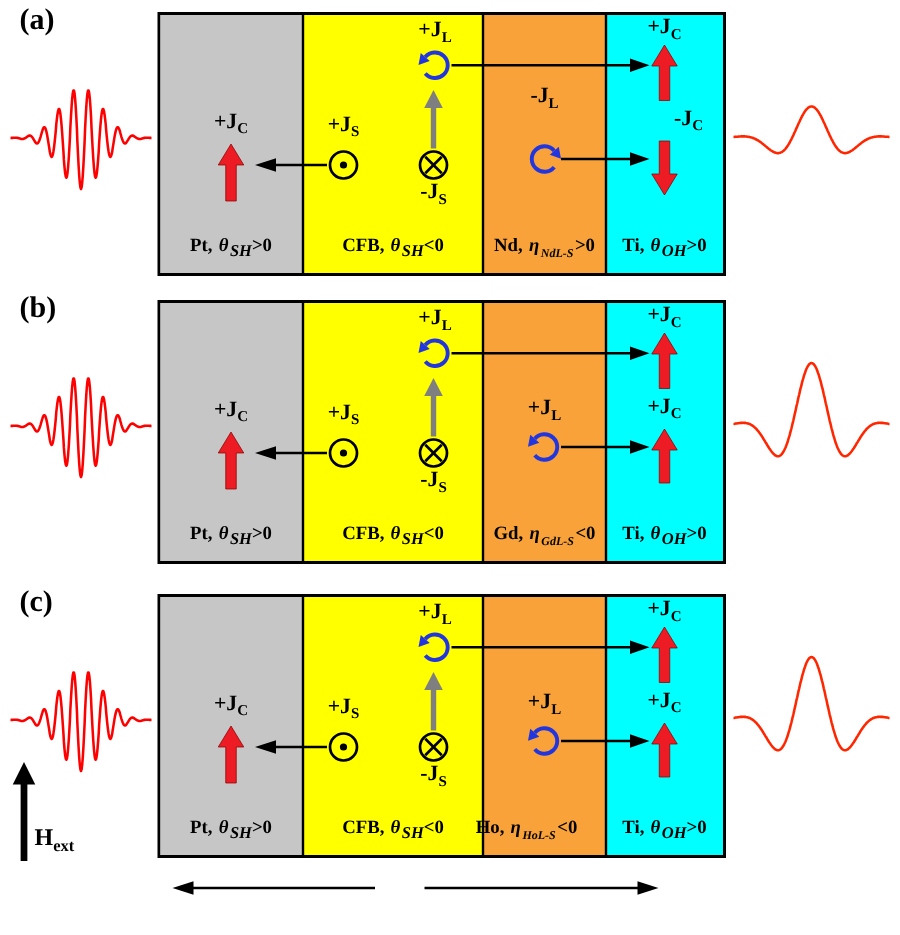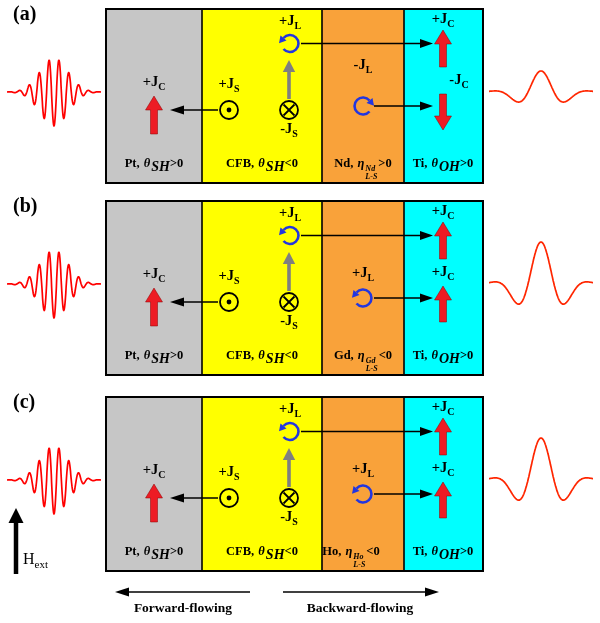--- a/index.html
+++ b/index.html
@@ -15,35 +15,35 @@
   .r-yellow{left:95px;width:120px;background:var(--yellow);}
   .r-orange{left:215px;width:82px;background:var(--orange);}
   .r-cyan{left:297px;width:78px;background:var(--cyan);}
   .overlay{position:absolute;left:0;top:0;}
   .jl{position:absolute;transform:translateX(-50%);font-size:14.5px;font-weight:bold;
       white-space:nowrap;line-height:1.05;}
   .jl sub{font-size:10px;}
   .region-label{position:absolute;top:146px;transform:translateX(-50%);font-size:12.5px;
       font-weight:bold;white-space:nowrap;}
   .region-label i{margin:0 1px 0 1px;}
-  .region-label sub{font-size:14px;font-style:italic;}
-  .ss{display:inline-flex;flex-direction:column;font-size:8px;line-height:7.5px;
+  .region-label sub{font-size:11px;font-style:italic;}
+  .ss{display:inline-flex;flex-direction:row;font-size:8px;line-height:7.5px;
       font-style:italic;font-weight:bold;vertical-align:-4px;margin-right:1px;}
   .sep{stroke:#000;stroke-width:1.6;}
   .blk{stroke:#000;stroke-width:1.7;}
   .sym{fill:none;stroke:#000;stroke-width:1.8;}
   .symx{stroke:#000;stroke-width:1.8;}
   .circ{fill:none;stroke:var(--blue-rotation);stroke-width:2.6;}
   .circh{fill:var(--blue-rotation);}
   .redfill{fill:var(--red-arrow);stroke:#8b0000;stroke-width:0.5;}
   #flow{position:absolute;top:584px;left:0;width:600px;height:39px;}
   .flow-label{position:absolute;top:16px;transform:translateX(-50%);font-size:13.5px;
       font-weight:bold;white-space:nowrap;}
   #hext{position:absolute;left:5px;top:504px;width:70px;height:78px;}
-  .hext-label{position:absolute;left:18px;top:46px;font-size:16px;font-weight:normal;}
+  .hext-label{position:absolute;left:18px;top:46px;font-size:16px;font-weight:bold;}
   .hext-label sub{font-size:11px;}
 </style>
 </head>
 <body>
 
 <div id="figure">
 
   <div id="hext">
     <svg width="26" height="74">
       <line x1="11" y1="70" x2="11" y2="16" stroke="#000" stroke-width="4.5"></line>
@@ -56,22 +56,20 @@
     <svg width="600" height="16">
       <g>
         <line class="blk" x1="250" y1="8" x2="128" y2="8"></line>
         <polygon points="115,8 129,3.5 129,12.5"></polygon>
       </g>
       <g>
         <line class="blk" x1="283" y1="8" x2="426" y2="8"></line>
         <polygon points="439,8 425,3.5 425,12.5"></polygon>
       </g>
     </svg>
-    <div class="flow-label" style="left:183px">Forward-flowing</div>
-    <div class="flow-label" style="left:360px">Backward-flowing</div>
   </div>
 
 <div class="panel" style="top: 2px;">
   <div class="panel-label">(a)</div>
 
   <svg class="in-wave" width="100" height="74">
         <polyline points="3.0,37.0 3.4,37.0 3.8,36.9 4.2,36.9 4.6,36.9 5.0,36.8 5.3,36.8 5.7,36.8 6.1,36.8 6.5,36.8 6.9,36.8 7.3,36.9 7.7,36.9 8.1,37.0 8.5,37.1 8.9,37.2 9.3,37.4 9.7,37.5 10.1,37.6 10.4,37.6 10.8,37.6 11.2,37.6 11.6,37.6 12.0,37.4 12.4,37.3 12.8,37.1 13.2,36.8 13.6,36.5 14.0,36.2 14.4,36.0 14.8,35.7 15.1,35.5 15.5,35.4 15.9,35.4 16.3,35.5 16.7,35.7 17.1,36.0 17.5,36.5 17.9,37.1 18.3,37.7 18.7,38.4 19.1,39.0 19.4,39.6 19.8,40.1 20.2,40.5 20.6,40.6 21.0,40.6 21.4,40.2 21.8,39.6 22.2,38.7 22.6,37.6 23.0,36.4 23.4,35.0 23.8,33.6 24.2,32.3 24.5,31.2 24.9,30.4 25.3,29.9 25.7,29.8 26.1,30.2 26.5,31.2 26.9,32.6 27.3,34.4 27.7,36.6 28.1,39.1 28.5,41.6 28.9,44.0 29.2,46.2 29.6,47.9 30.0,49.1 30.4,49.6 30.8,49.3 31.2,48.1 31.6,46.1 32.0,43.4 32.4,40.0 32.8,36.2 33.2,32.1 33.5,28.1 33.9,24.4 34.3,21.3 34.7,19.0 35.1,17.7 35.5,17.7 35.9,18.8 36.3,21.2 36.7,24.8 37.1,29.3 37.5,34.6 37.9,40.3 38.3,46.1 38.6,51.6 39.0,56.4 39.4,60.2 39.8,62.6 40.2,63.5 40.6,62.8 41.0,60.3 41.4,56.3 41.8,51.0 42.2,44.5 42.6,37.4 42.9,30.0 43.3,22.9 43.7,16.4 44.1,11.1 44.5,7.3 44.9,5.3 45.3,5.3 45.7,7.2 46.1,11.1 46.5,16.6 46.9,23.5 47.3,31.4 47.6,39.6 48.0,47.8 48.4,55.4 48.8,61.9 49.2,66.8 49.6,69.9 50.0,71.0 50.4,69.9 50.8,66.8 51.2,61.9 51.6,55.4 52.0,47.8 52.4,39.6 52.7,31.4 53.1,23.5 53.5,16.6 53.9,11.1 54.3,7.2 54.7,5.3 55.1,5.3 55.5,7.3 55.9,11.1 56.3,16.4 56.7,22.9 57.0,30.0 57.4,37.4 57.8,44.5 58.2,51.0 58.6,56.3 59.0,60.3 59.4,62.8 59.8,63.5 60.2,62.6 60.6,60.2 61.0,56.4 61.4,51.6 61.8,46.1 62.1,40.3 62.5,34.6 62.9,29.3 63.3,24.8 63.7,21.2 64.1,18.8 64.5,17.7 64.9,17.7 65.3,19.0 65.7,21.3 66.1,24.4 66.5,28.1 66.8,32.1 67.2,36.2 67.6,40.0 68.0,43.4 68.4,46.1 68.8,48.1 69.2,49.3 69.6,49.6 70.0,49.1 70.4,47.9 70.8,46.2 71.1,44.0 71.5,41.6 71.9,39.1 72.3,36.6 72.7,34.4 73.1,32.6 73.5,31.2 73.9,30.2 74.3,29.8 74.7,29.9 75.1,30.4 75.5,31.2 75.9,32.3 76.2,33.6 76.6,35.0 77.0,36.4 77.4,37.6 77.8,38.7 78.2,39.6 78.6,40.2 79.0,40.6 79.4,40.6 79.8,40.5 80.2,40.1 80.5,39.6 80.9,39.0 81.3,38.4 81.7,37.7 82.1,37.1 82.5,36.5 82.9,36.0 83.3,35.7 83.7,35.5 84.1,35.4 84.5,35.4 84.9,35.5 85.3,35.7 85.6,36.0 86.0,36.2 86.4,36.5 86.8,36.8 87.2,37.1 87.6,37.3 88.0,37.4 88.4,37.6 88.8,37.6 89.2,37.6 89.6,37.6 90.0,37.6 90.3,37.5 90.7,37.4 91.1,37.2 91.5,37.1 91.9,37.0 92.3,36.9 92.7,36.9 93.1,36.8 93.5,36.8 93.9,36.8 94.3,36.8 94.6,36.8 95.0,36.8 95.4,36.9 95.8,36.9 96.2,36.9 96.6,37.0 97.0,37.0" fill="none" stroke="#ff0000" stroke-width="1.7" stroke-linejoin="round"></polyline>
       </svg>
 
   <div class="box">

